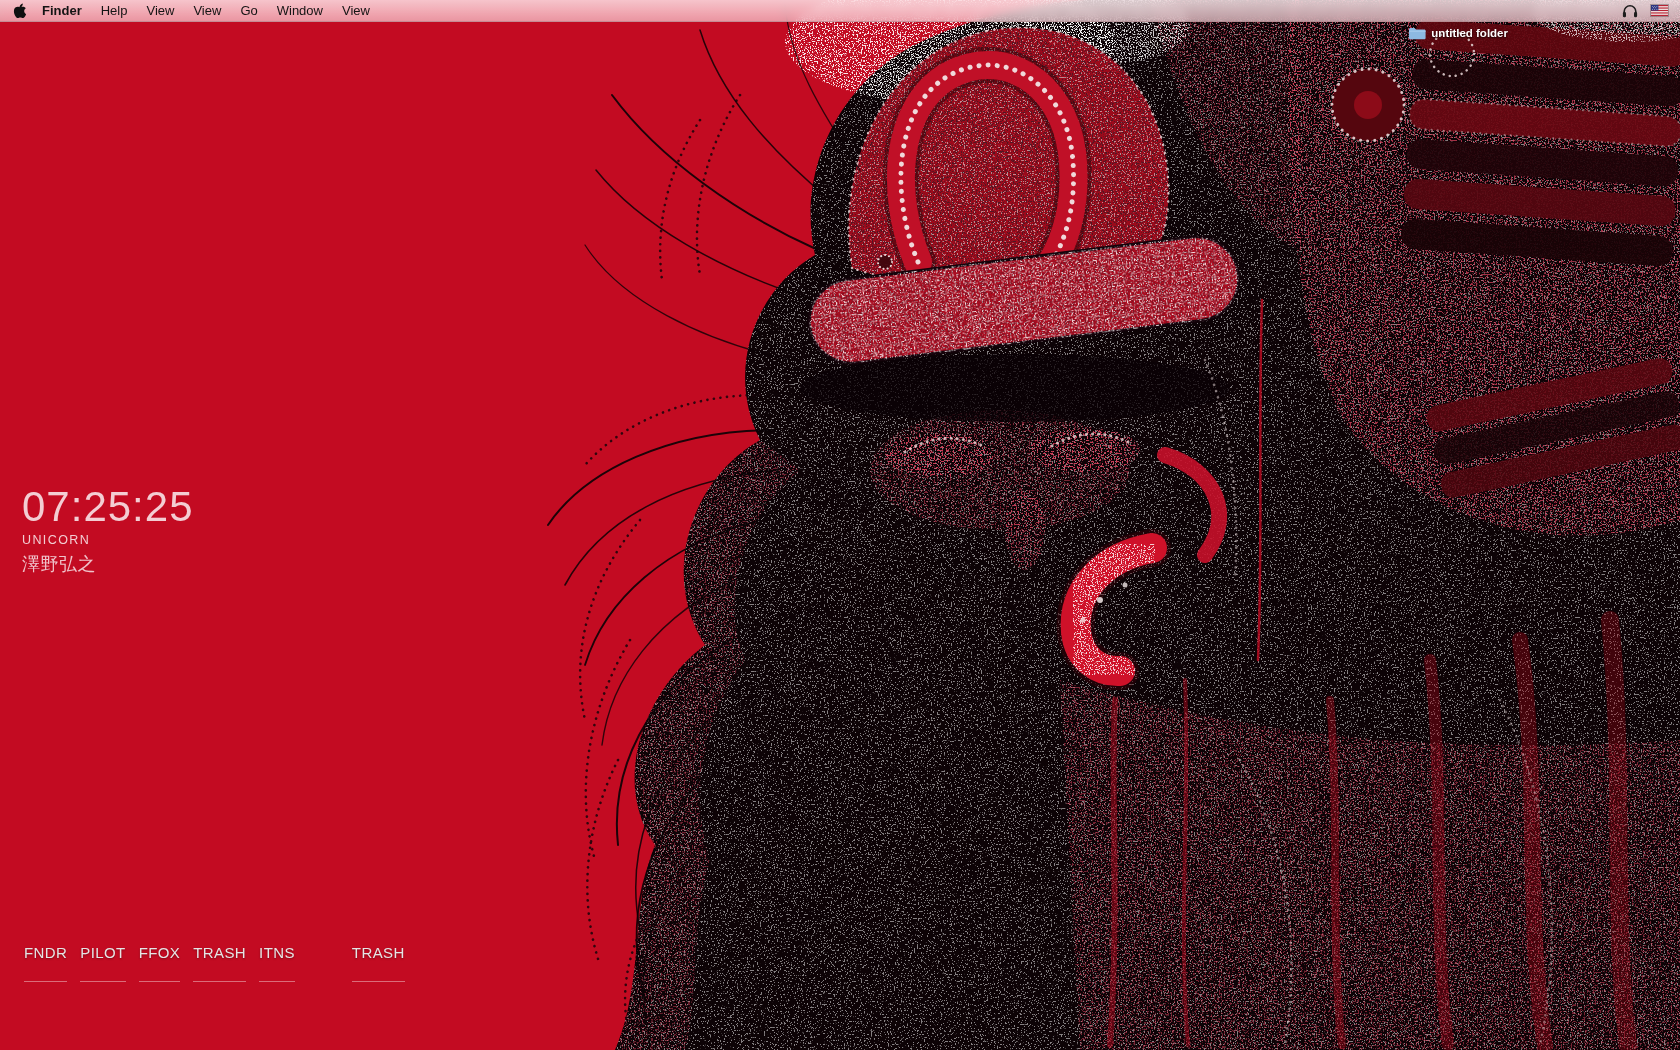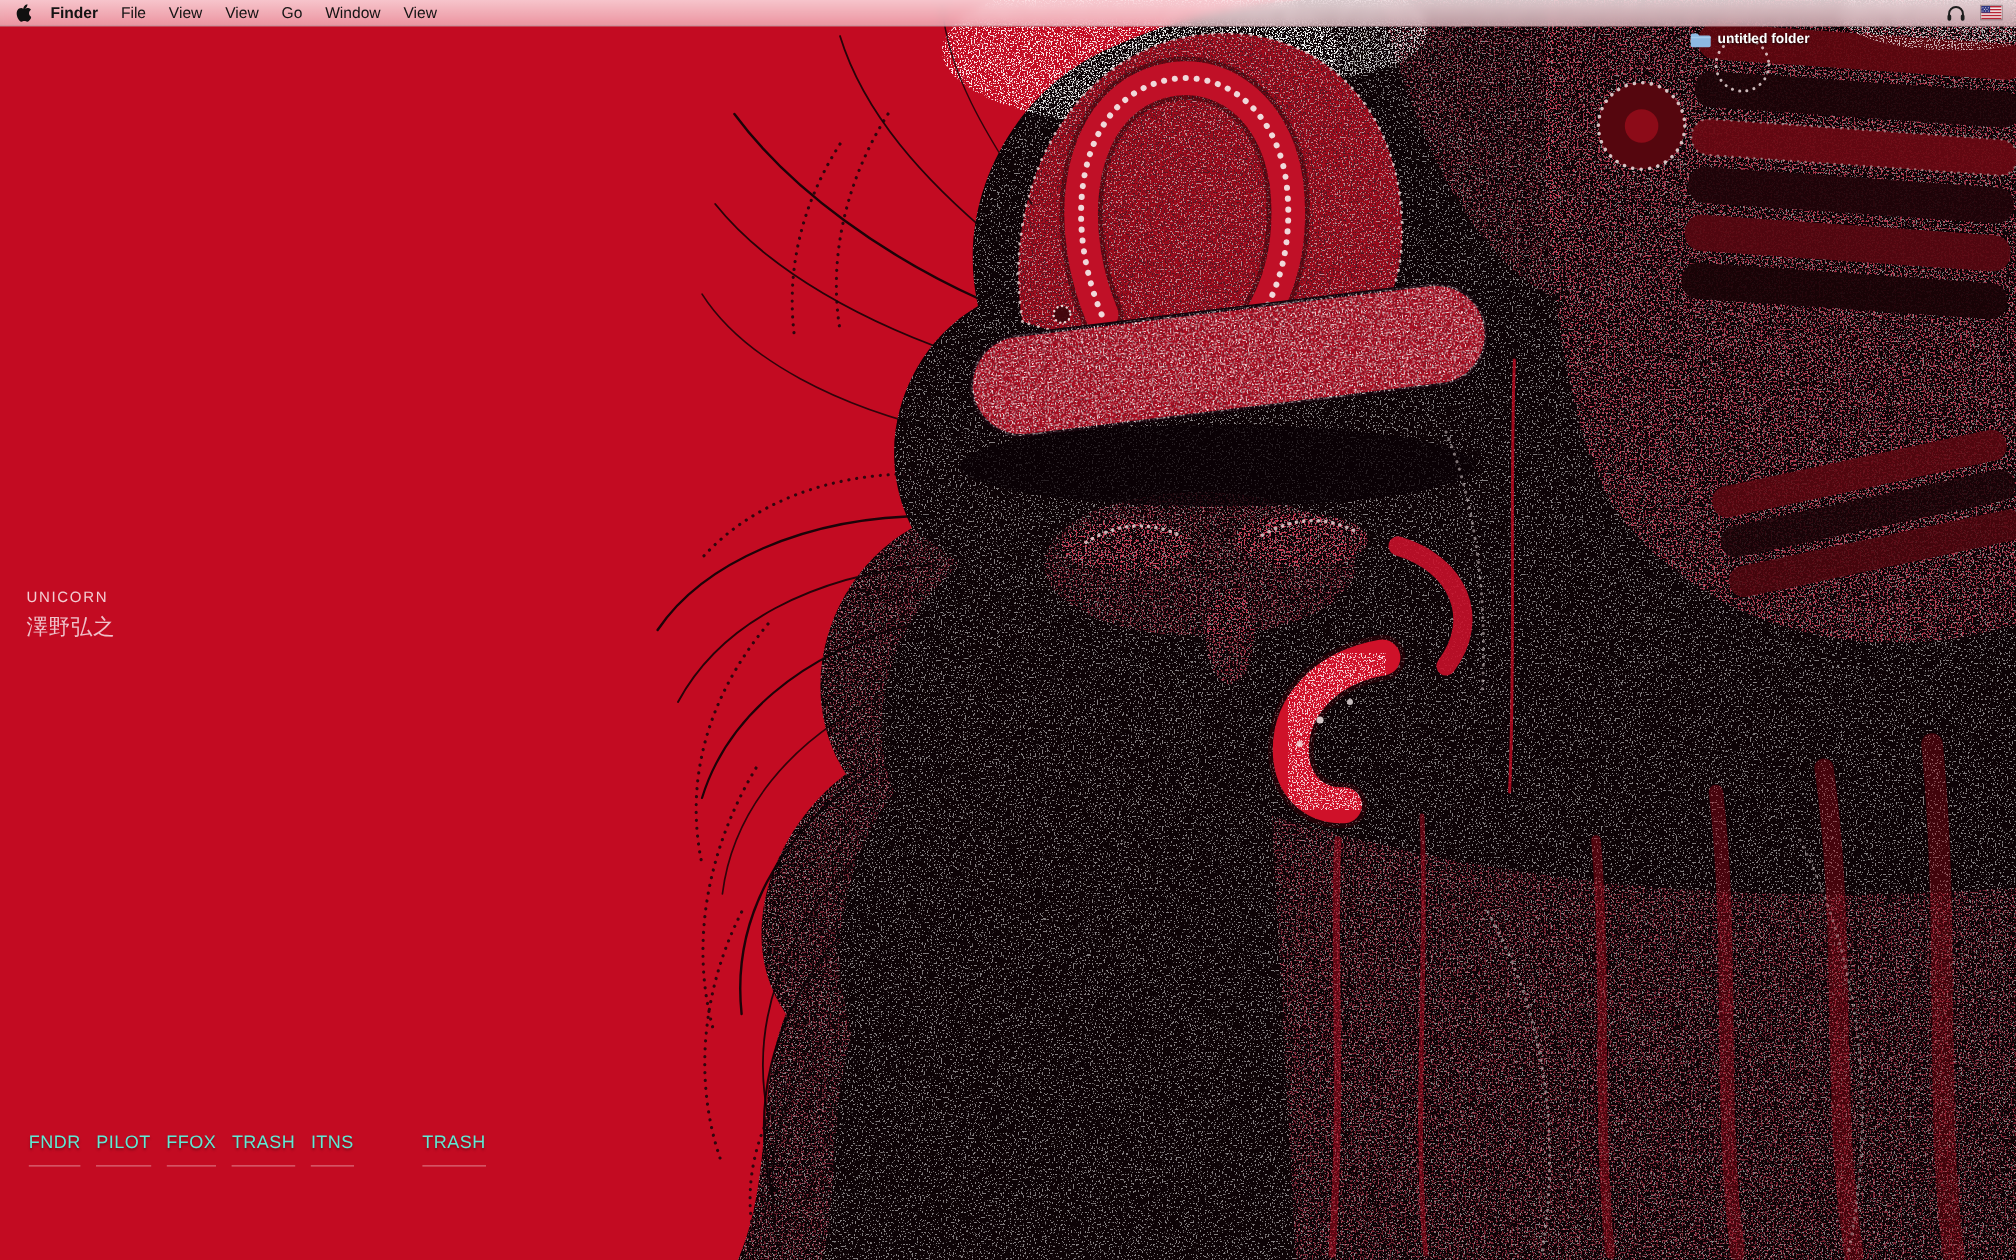--- a/index.html
+++ b/index.html
@@ -35,22 +35,22 @@
 
   
   .widget{position:absolute;left:22px;top:486px;color:#f3cdd3;z-index:5;}
   .time{font-size:42px;font-weight:300;letter-spacing:1px;line-height:1;}
   .song{margin-top:5px;font-size:12.5px;letter-spacing:1.4px;}
   .artist{margin-top:5px;font-size:18px;letter-spacing:.5px;color:#efc2ca;}
 
   
   .dock{position:absolute;left:24px;top:944px;display:flex;align-items:baseline;z-index:5;}
   .dock-item{
-    color:#5eead4;font-size:15px;letter-spacing:.4px;margin-right:13px;
-    padding-bottom:10px;border-bottom:1px solid rgba(255,255,255,.40);
+    color:#e5e5e5;font-size:15px;letter-spacing:.4px;margin-right:13px;
+    padding-bottom:20px;border-bottom:1px solid rgba(255,255,255,.40);
     text-shadow:0 1px 2px rgba(0,0,0,.35);cursor:pointer;white-space:nowrap;
   }
   .dock-item.trash{margin-left:44px;}
 </style>
 </head>
 <body>
 
 <svg class="wallpaper" width="1680" height="1050" viewBox="0 0 1680 1050">
   <defs>
     <filter id="stW" x="-3%" y="-3%" width="106%" height="106%">
@@ -226,21 +226,21 @@
 </svg>
 
 <div class="menubar">
   <div class="mb-left">
     <span class="apple">
       <svg width="14" height="17" viewBox="0 0 16 19" fill="#101010">
         <path d="M11.4 4.6c.6-.8 1.1-1.9 1-3-1 .1-2.1.7-2.8 1.5-.6.7-1.2 1.8-1 2.9 1.1.1 2.2-.6 2.8-1.4zM13.9 10.1c0-2.2 1.8-3.2 1.9-3.3-1-1.5-2.6-1.7-3.2-1.7-1.4-.1-2.6.8-3.3.8-.7 0-1.7-.8-2.8-.8-1.5 0-2.8.8-3.6 2.1-1.5 2.7-.4 6.6 1.1 8.8.7 1.1 1.6 2.3 2.7 2.2 1.1 0 1.5-.7 2.8-.7s1.7.7 2.8.7c1.2 0 1.9-1.1 2.7-2.1.8-1.2 1.2-2.4 1.2-2.5-.1 0-2.3-.9-2.3-3.5z"></path>
       </svg>
     </span>
     <span class="mi app">Finder</span>
-    <span class="mi">File</span>
+    <span class="mi">Help</span>
     <span class="mi">View</span>
     <span class="mi">View</span>
     <span class="mi">Go</span>
     <span class="mi">Window</span>
     <span class="mi">View</span>
   </div>
   <div class="mb-right">
     <span style="display:flex;">
       <svg width="16" height="14" viewBox="0 0 16 14">
         <path d="M2.2 11V7.6a5.8 5.8 0 0 1 11.6 0V11" fill="none" stroke="#1d1d1d" stroke-width="1.6"></path>
@@ -278,20 +278,21 @@
   <span style="display:flex;">
     <svg width="18" height="14" viewBox="0 0 18 14">
       <path d="M1 3.4c0-.8.6-1.4 1.4-1.4h4.1l1.5 1.6h8.2c.8 0 1.4.6 1.4 1.4v6.9c0 .8-.6 1.4-1.4 1.4H2.4c-.8 0-1.4-.6-1.4-1.4z" fill="#8db9e2"></path>
       <path d="M1 4.6h16.6v1.2H1z" fill="#a9cdee" opacity="0.9"></path>
     </svg>
   </span>
   <span class="desk-label">untitled folder</span>
 </div>
 
 <div class="widget">
+  <div class="time">07:25:25</div>
   <div class="song">UNICORN</div>
   <div class="artist">澤野弘之</div>
 </div>
 
 <div class="dock">
   <span class="dock-item">FNDR</span>
   <span class="dock-item">PILOT</span>
   <span class="dock-item">FFOX</span>
   <span class="dock-item">TRASH</span>
   <span class="dock-item">ITNS</span>

